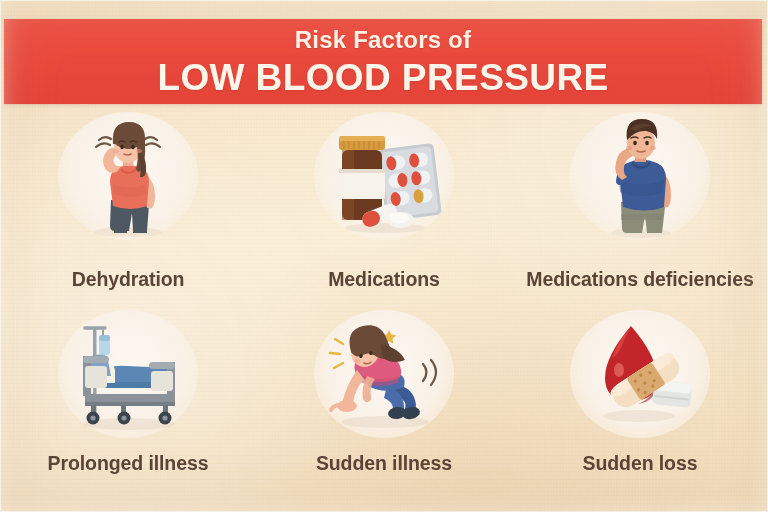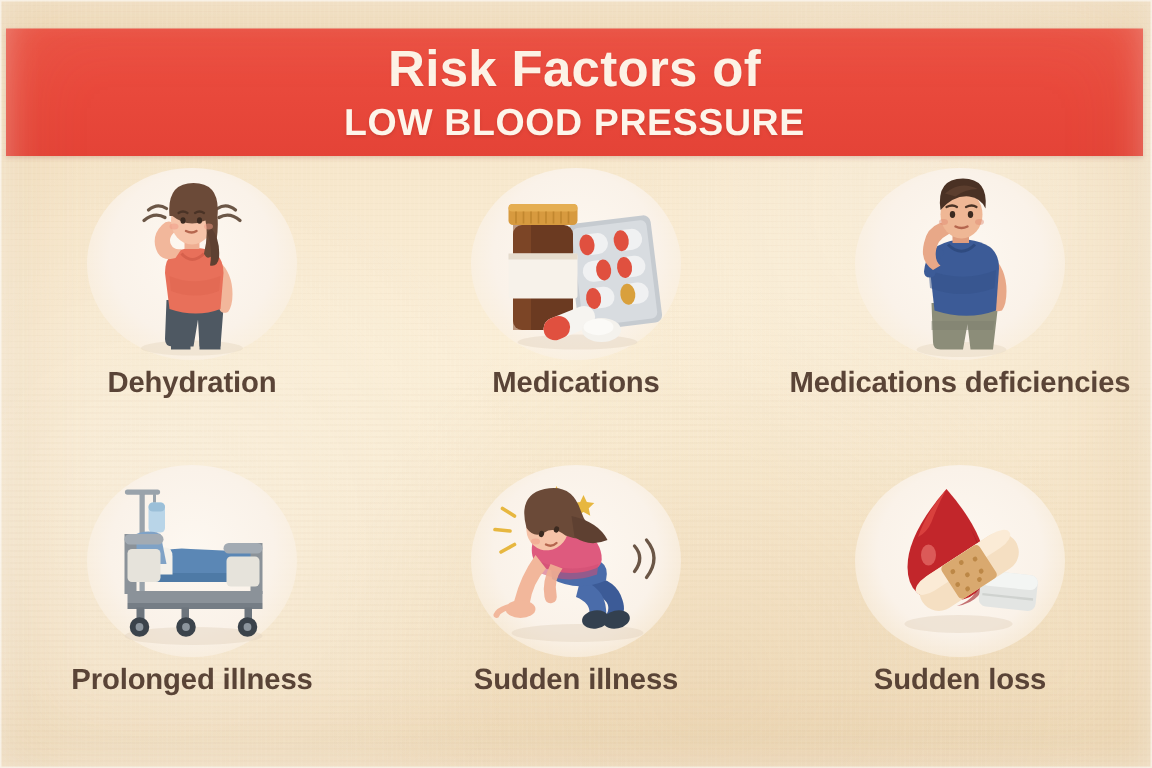--- a/index.html
+++ b/index.html
@@ -36,27 +36,27 @@
   }
 
   
   .banner{
     position:absolute;left:4px;top:19px;width:758px;height:85px;
     background:linear-gradient(180deg,#EC5043 0%,#E8483B 55%,#E44337 100%);
     box-shadow:0 1px 3px rgba(140,60,45,.22);
     display:flex;flex-direction:column;align-items:center;justify-content:center;
   }
   .banner-sub{
-    color:#FDF3E7;font-size:34px;font-weight:700;letter-spacing:.2px;
+    color:#FDF3E7;font-size:24px;font-weight:700;letter-spacing:.2px;
     line-height:1;margin-bottom:7px;
     font-family:"Liberation Sans", sans-serif;
     text-shadow:0 1px 1px rgba(150,50,40,.25);
   }
   .banner-main{
-    color:#FDF5EA;font-size:25px;font-weight:700;line-height:1;
+    color:#FDF5EA;font-size:37px;font-weight:700;line-height:1;
     letter-spacing:.4px;
     font-family:"Liberation Sans", sans-serif;
     text-shadow:0 1px 2px rgba(150,50,40,.28);
   }
 
   
   .grid{
     position:absolute;left:0;top:104px;width:768px;height:408px;
     display:grid;grid-template-columns:repeat(3,1fr);grid-template-rows:1fr 1fr;
   }
@@ -66,25 +66,25 @@
 
   .disc{
     position:relative;width:140px;height:128px;border-radius:50%;
     background:radial-gradient(circle at 50% 45%, #FDF8F1 0%, #FAF2E9 55%, rgba(250,240,226,0.55) 78%, rgba(248,236,218,0) 100%);
     display:flex;align-items:flex-end;justify-content:center;
   }
   .art{position:relative;width:130px;height:126px;}
   .art svg{position:absolute;left:0;top:0;width:130px;height:126px;overflow:visible;}
 
   .cap{
-    margin-top:4px;color:#5A4437;font-size:19.5px;font-weight:600;
+    margin-top:28px;color:#5A4437;font-size:19.5px;font-weight:600;
     letter-spacing:-.1px;white-space:nowrap;
     font-family:"Liberation Sans", sans-serif;
   }
-  .cell.r2 .cap{text-align:right;}
+  .cell.r2 .cap{margin-top:14px;text-align:right;}
 </style>
 </head>
 <body>
 
 <div class="poster">
   <div class="grain"></div>
 
   <div class="banner">
     <div class="banner-sub">Risk Factors of</div>
     <div class="banner-main">LOW BLOOD PRESSURE</div>

